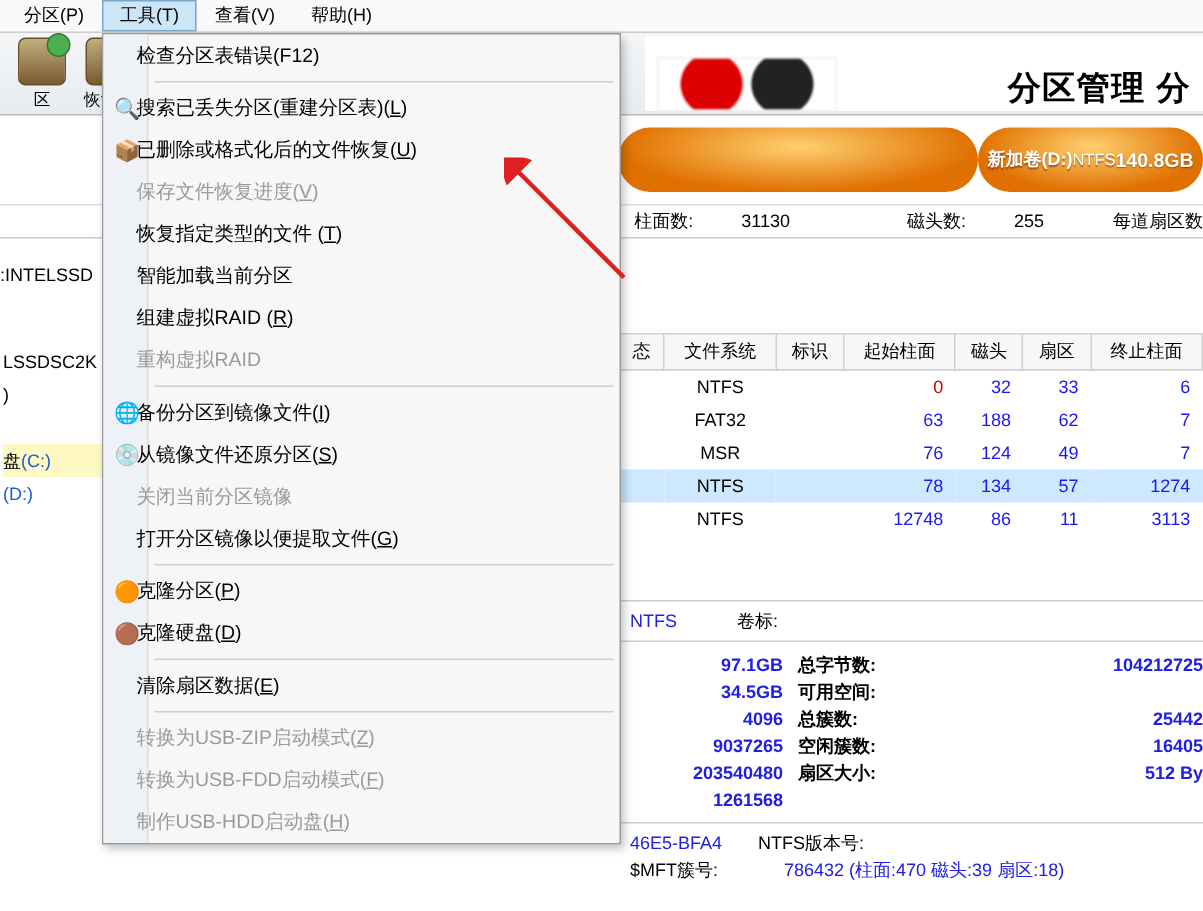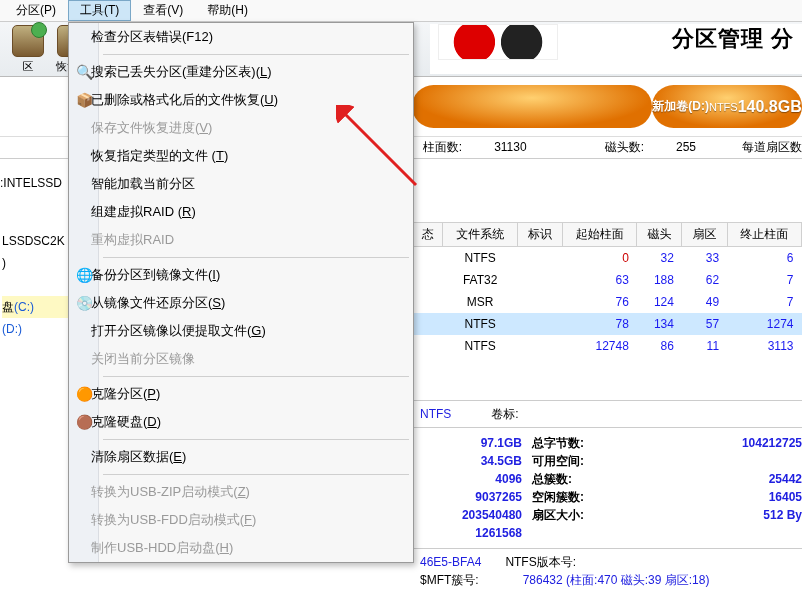--- a/index.html
+++ b/index.html
@@ -12,32 +12,32 @@
 
   
   .toolbar { height: 55px; background: linear-gradient(#f4f6f8,#e8ecef); border-bottom:1px solid #bbb; display:flex; align-items:center; padding-left:6px; position:relative; }
   .tbtn { display:flex; flex-direction:column; align-items:center; padding:4px 6px; }
   .tbicon { width:32px; height:32px; border-radius:5px; background:linear-gradient(#c0b080,#7a5a30); border:1px solid #6b4d28; display:flex; align-items:center; justify-content:center; position:relative;}
   .tbicon.green::before{content:"";position:absolute;width:14px;height:14px;border-radius:50%;background:#4caf50;top:-4px;right:-4px;border:1px solid #2e7d32;}
   .tbicon.red::before{content:"";position:absolute;width:14px;height:14px;border-radius:50%;background:#e05030;top:-4px;right:-4px;border:1px solid #a03010;}
   .tlabel { font-size:11px; margin-top:2px; }
 
   
-  .banner { position:absolute; top:24px; left:430px; right:0; height:50px; background:#fff; display:flex; align-items:flex-start; justify-content:flex-end; padding-right:8px;}
+  .banner { position:absolute; top:24px; left:430px; right:0; height:50px; background:#fff; display:flex; align-items:flex-end; justify-content:flex-end; padding-right:8px;}
   .logo { width:120px; height:36px; background:
     radial-gradient(circle at 30% 50%, #d00 0 24%, transparent 25%),
     radial-gradient(circle at 70% 50%, #222 0 24%, transparent 25%),
     #fff; border:1px solid #eee; margin-right:auto; margin-left:8px; filter:blur(0.6px);}
   .btxt { font-size:22px; font-weight:700; letter-spacing:1px; }
 
   
   .diskbar { height:60px; background:#fff; display:flex; padding:8px 0 8px 0; gap:0; border-bottom:1px solid #ddd;}
   .dbseg { display:flex; flex-direction:row; align-items:center; justify-content:center; color:#fff; border-radius:22px; font-size:12px; font-weight:600; text-shadow:0 1px 1px rgba(0,0,0,.4);}
   .dbseg.orange { background:radial-gradient(ellipse at 50% 30%, #ffd070, #e07000 70%); }
-  .dbseg .s1{font-size:12px;} .dbseg .s2{font-size:11px;font-weight:400;} .dbseg .s3{font-size:16px;}
+  .dbseg .s1{font-size:12px;} .dbseg .s2{font-size:11px;font-weight:400;} .dbseg .s3{font-size:13px;}
 
   
   .infoline { height:22px; display:flex; align-items:center; gap:14px; padding-left:4px; border-bottom:1px solid #ccc; font-size:12px;}
   .infoline span{white-space:nowrap;margin-left:32px;}
 
   
   .leftpane { position:absolute; top:155px; left:0; width:75px; font-size:12px; line-height:22px; padding-left:2px; white-space:nowrap; overflow:hidden;}
   .leftpane .li { padding-left:0; }
   .leftpane .sel { background:#fef9c3; }
   .leftpane .csel { color:#1a5bd6; }
@@ -278,25 +278,25 @@
       </div>
       <div class="sep"></div>
       <div class="mi">
         <span class="ic">🌐</span>
         <span>备份分区到镜像文件(<span class="underline">I</span>)</span>
       </div>
       <div class="mi">
         <span class="ic">💿</span>
         <span>从镜像文件还原分区(<span class="underline">S</span>)</span>
       </div>
+      <div class="mi disabled">
+        <span>关闭当前分区镜像</span>
+      </div>
       <div class="mi">
         <span>打开分区镜像以便提取文件(<span class="underline">G</span>)</span>
-      </div>
-      <div class="mi disabled">
-        <span>关闭当前分区镜像</span>
       </div>
       <div class="sep"></div>
       <div class="mi">
         <span class="ic">🟠</span>
         <span>克隆分区(<span class="underline">P</span>)</span>
       </div>
       <div class="mi">
         <span class="ic">🟤</span>
         <span>克隆硬盘(<span class="underline">D</span>)</span>
       </div>

